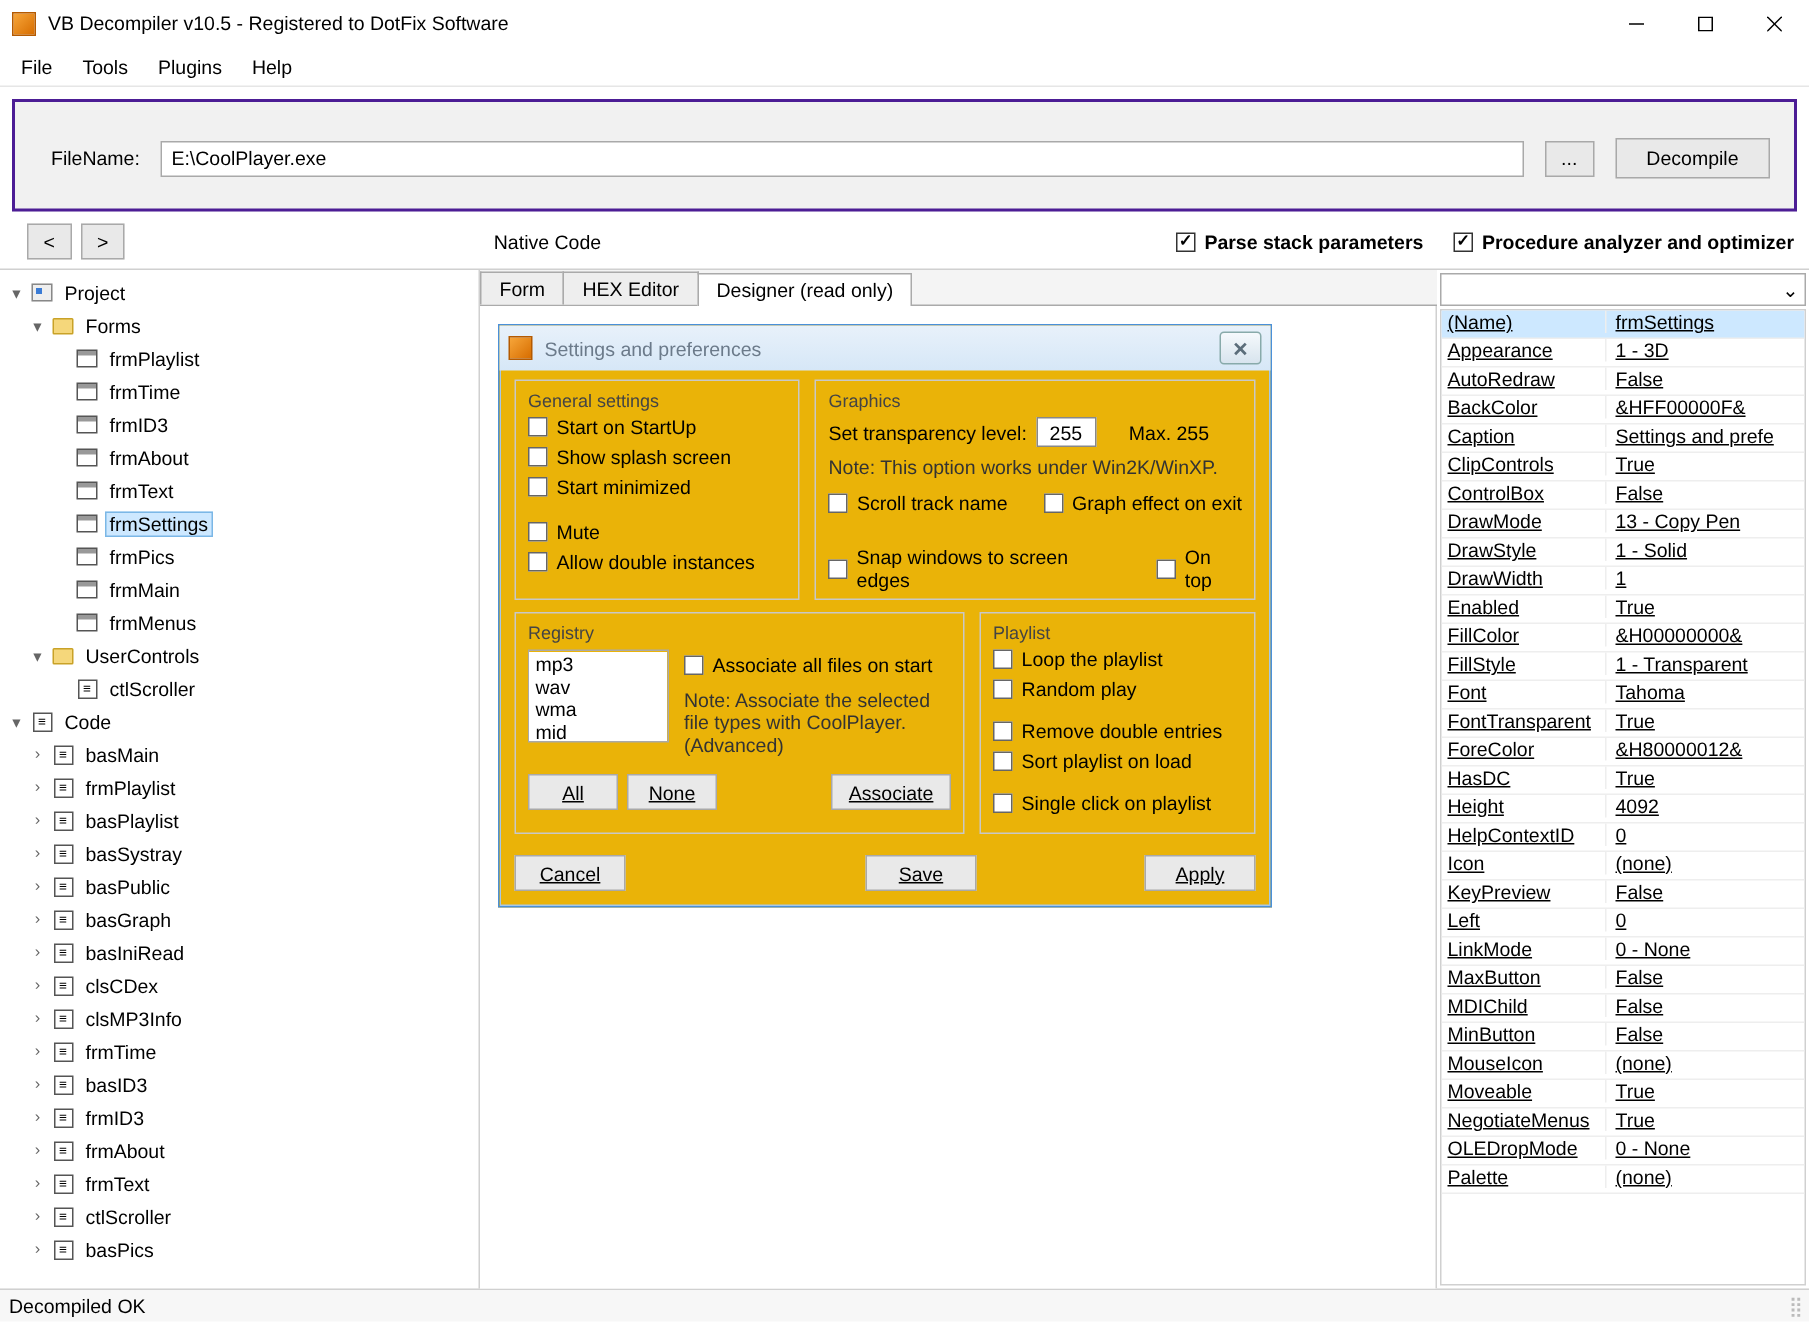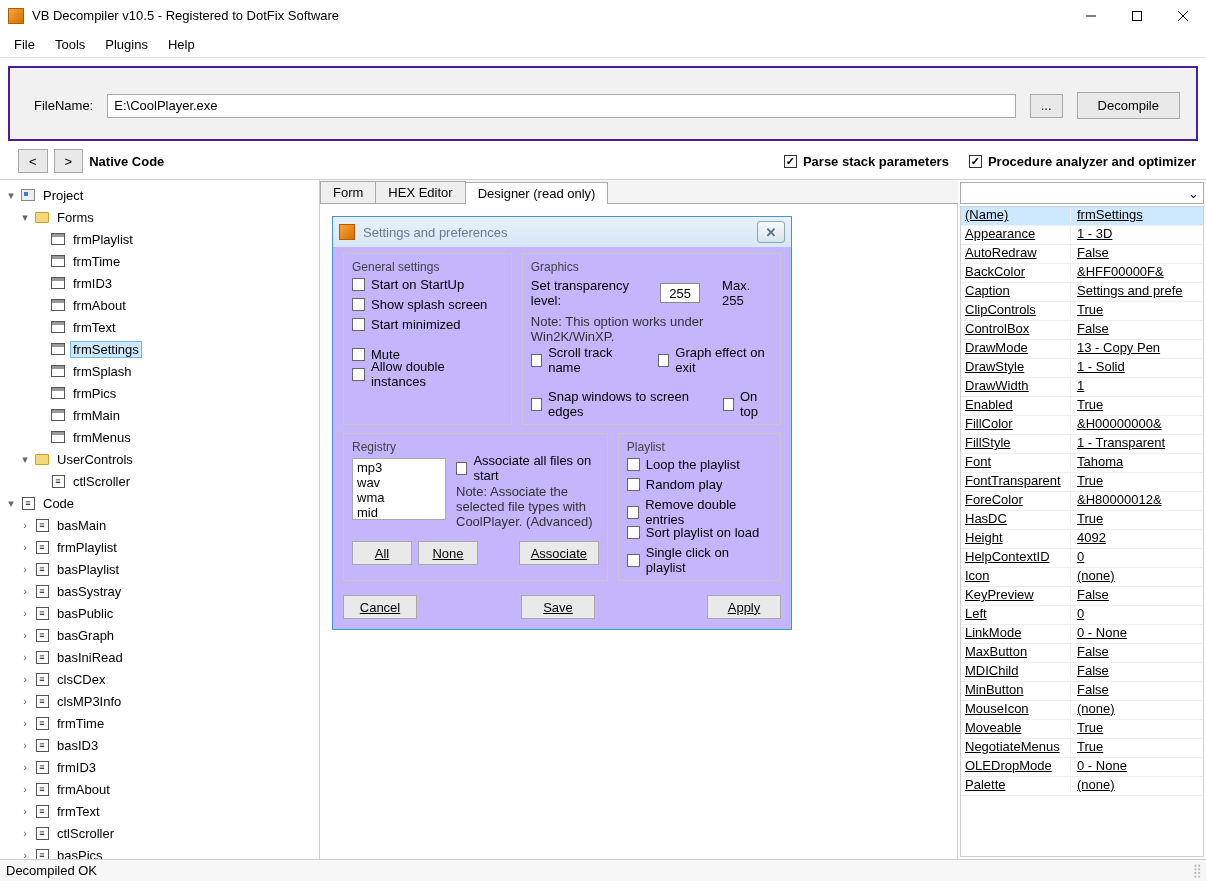--- a/index.html
+++ b/index.html
@@ -15,21 +15,21 @@
 .menubar { height: 26px; display:flex; align-items:center; padding: 0 6px; gap: 4px; border-bottom:1px solid #e6e6e6;}
 .menubar .mi { padding: 2px 8px; }
 
 .toolbar { padding: 24px 16px 20px 24px; display:flex; align-items:center; gap: 14px; border:2px solid #4c1d95; margin:8px; background:#f1f1f1;}
 .toolbar label { font-size:13px; }
 .toolbar input[type=text] { flex:1; height:24px; padding:2px 6px; border:1px solid #a9a9a9; font-size:13px; background:#fff;}
 .btn { border:1px solid #a9a9a9; background:#e9e9e9; padding:2px 10px; height:24px; display:inline-flex; align-items:center; justify-content:center;}
 .btn.big{ height:27px; padding:0 20px;}
 .navrow { display:flex; align-items:center; padding: 0 10px 6px 18px; gap:6px; }
 .navrow .spacer{flex:1;}
-.codetype { font-weight:bold; }
+.codetype { font-weight:normal; margin-left: 240px; }
 .chk { display:inline-flex; align-items:center; gap:6px; margin-left:14px;font-weight:bold;}
 .chk .box { width:13px;height:13px;border:1px solid #333; display:flex;align-items:center;justify-content:center;}
 .chk .box.checked::after{content:"✓"; font-size:11px; line-height:11px;}
 
 .main { display:flex; height: 680px; border-top:1px solid #d0d0d0;}
 .tree { width: 320px; border-right:1px solid #d0d0d0; overflow-y:scroll; padding:4px 0 4px 4px; position:relative;}
 .tree .node { display:flex; align-items:center; height:22px; white-space:nowrap;}
 .tree .tw { width:14px; text-align:center; color:#666; font-size:11px;}
 .tree .ic { width:16px; height:14px; margin:0 4px 0 2px; display:inline-flex; align-items:center; justify-content:center;}
 .tree .lbl { padding:1px 3px;}
@@ -43,21 +43,21 @@
 .ic-mod::after{content:"≡"; font-size:9px; line-height:11px; display:block; text-align:center;}
 .ic-proj{ width:14px;height:12px;background:#eee;border:1px solid #888;position:relative;}
 .ic-proj::before{content:"";position:absolute;left:2px;top:2px;width:4px;height:4px;background:#3a7bd5;}
 
 .center { flex:1; display:flex; flex-direction:column; }
 .tabs { display:flex; border-bottom:1px solid #aaa; background:#f4f4f4; height:24px; align-items:flex-end;}
 .tab { padding:3px 12px; border:1px solid #aaa; border-bottom:none; margin-right:-1px; background:#eee; font-size:13px;}
 .tab.active{ background:#fff; position:relative; top:1px;}
 .designer-area{ flex:1; background:#fff; padding:12px; overflow:auto; border-right:1px solid #d0d0d0;}
 
-.dlg { width: 460px; border:1px solid #4a90d9; background:#c4b5fd; box-shadow:0 0 0 1px #a6c8e6 inset;}
+.dlg { width: 516px; border:1px solid #4a90d9; background:#eab308; box-shadow:0 0 0 1px #a6c8e6 inset;}
 .dlg-title{ height:30px; background:linear-gradient(#e8f1fa,#d6e7f7); display:flex; align-items:center; padding:0 6px; color:#6b7a8a; font-size:14px;}
 .dlg-title .di{ width:16px;height:16px;background:linear-gradient(135deg,#f7a63a,#d76d00); margin-right:8px; border:1px solid #b55a00;}
 .dlg-title .dt{flex:1;}
 .dlg-close{ width:28px;height:22px;border:1px solid #8aa; border-radius:3px; background:linear-gradient(#f5f9fc,#d8e4ee); display:flex;align-items:center;justify-content:center; color:#5b6d7a; font-weight:bold;}
 .dlg-body{ padding:6px 10px 10px 10px;}
 .grp{ border:1px solid #c8c8c8; padding:6px 8px 10px 8px; position:relative; margin-bottom:8px;}
 .grp>.gl{ font-size:12px; color:#444;}
 .row2{ display:flex; gap:10px;}
 .col{ flex:1;}
 .cb{ display:flex; align-items:center; gap:6px; height:20px; font-size:13px;}
@@ -193,27 +193,20 @@
         <span class="ic">
           <span class="ic-form"></span>
         </span>
         <span class="lbl">frmSettings</span>
       </div>
       <div class="node ind2">
         <span class="tw"></span>
         <span class="ic">
           <span class="ic-form"></span>
         </span>
-        <span class="lbl">frmSplash</span>
-      </div>
-      <div class="node ind2">
-        <span class="tw"></span>
-        <span class="ic">
-          <span class="ic-form"></span>
-        </span>
         <span class="lbl">frmPics</span>
       </div>
       <div class="node ind2">
         <span class="tw"></span>
         <span class="ic">
           <span class="ic-form"></span>
         </span>
         <span class="lbl">frmMain</span>
       </div>
       <div class="node ind2">

